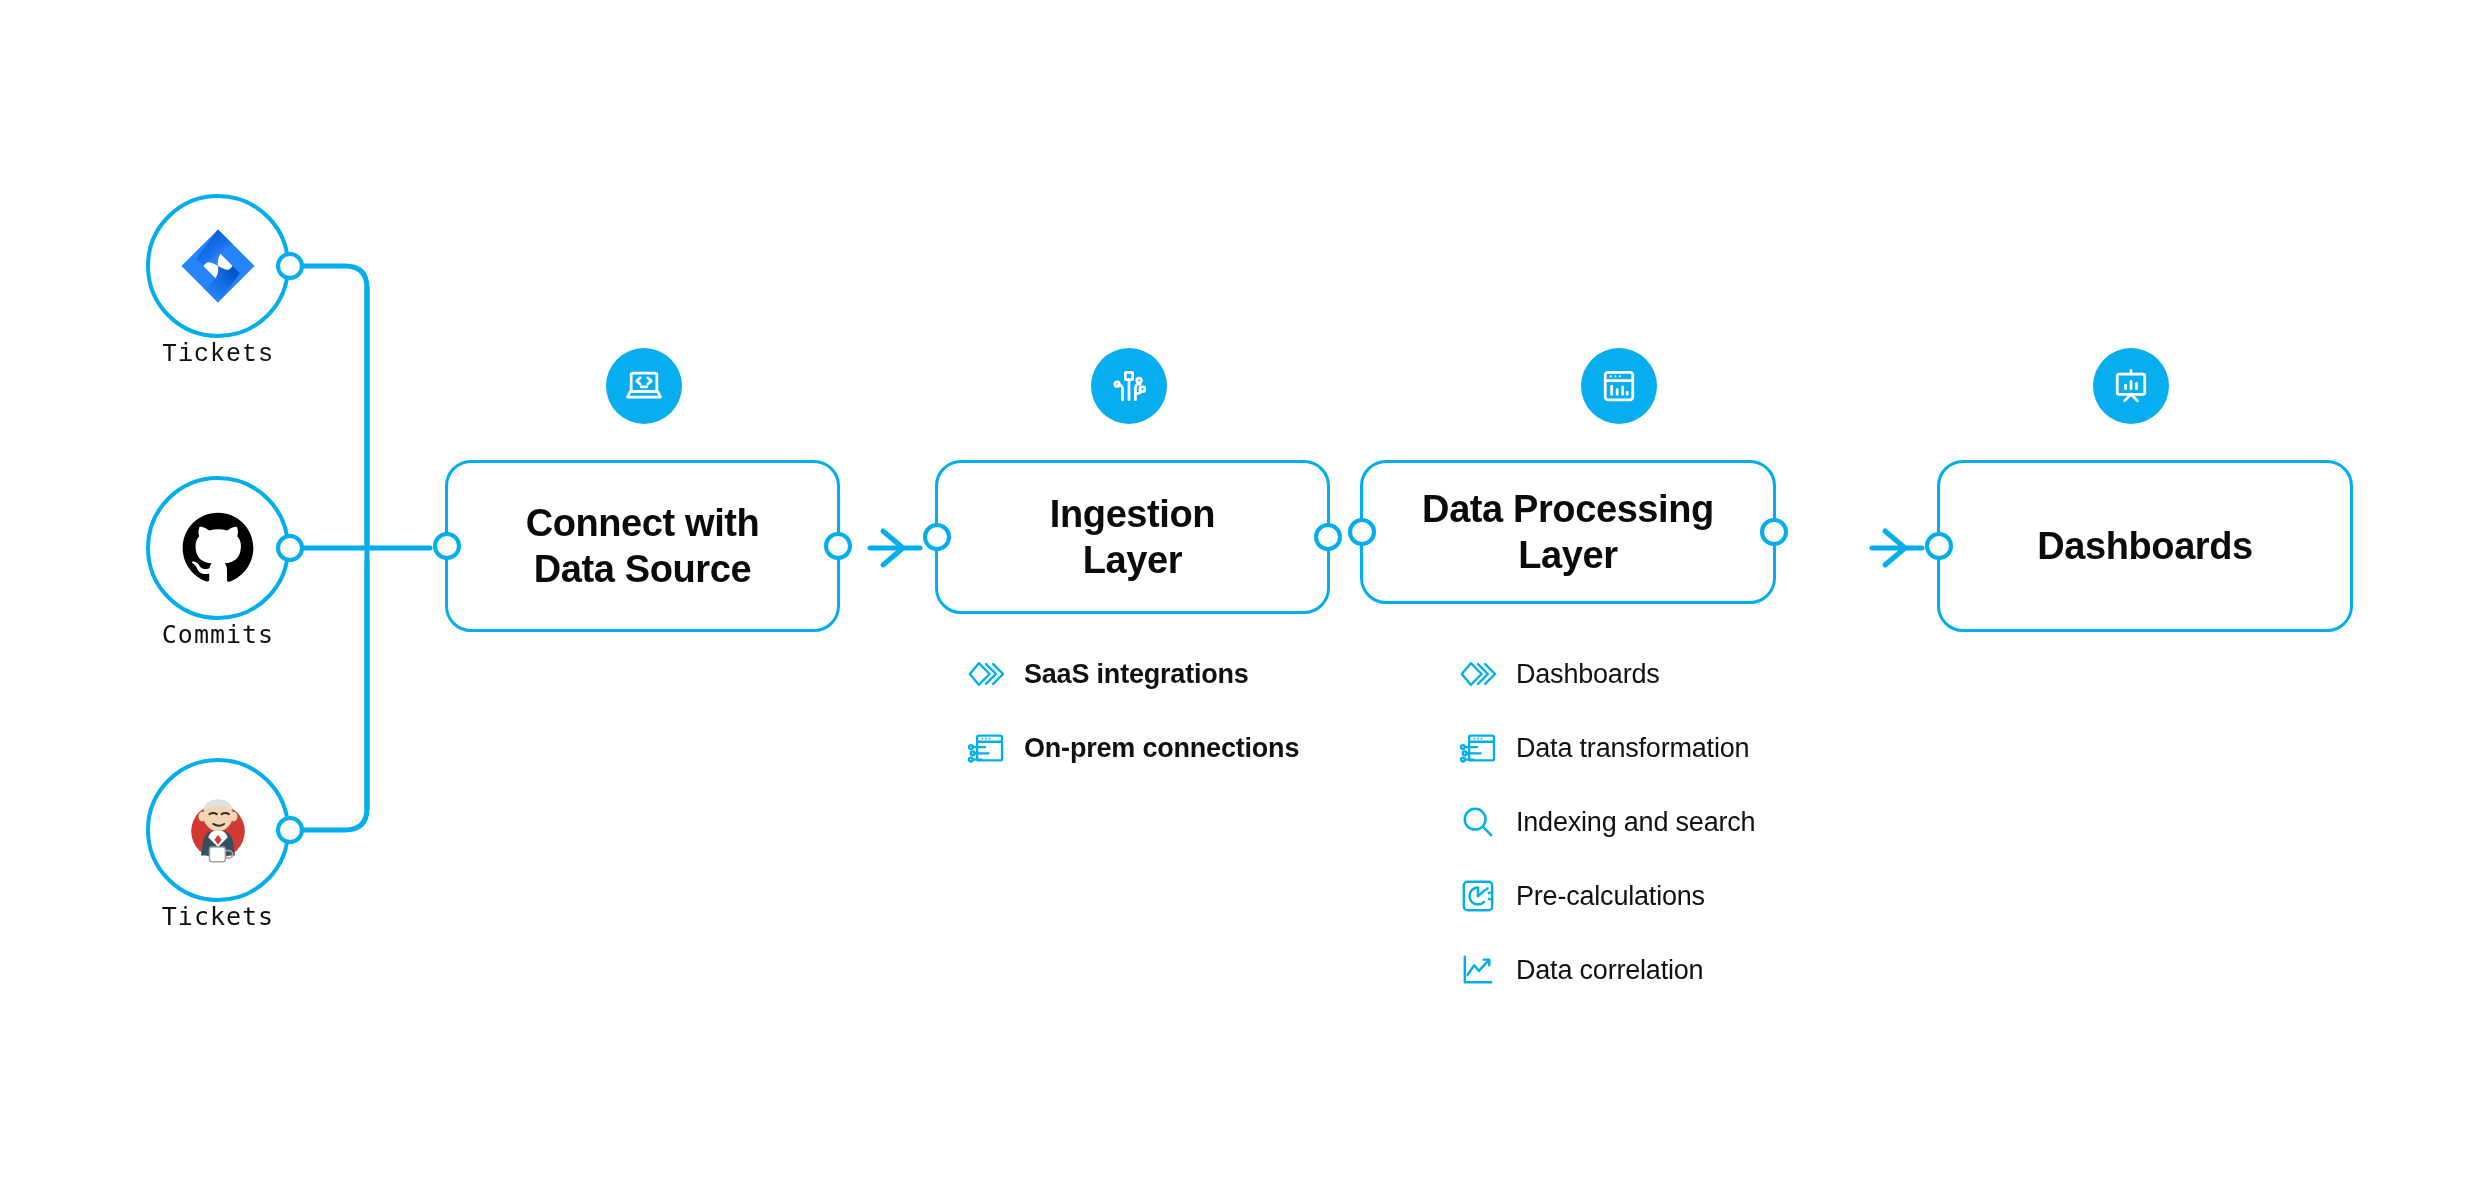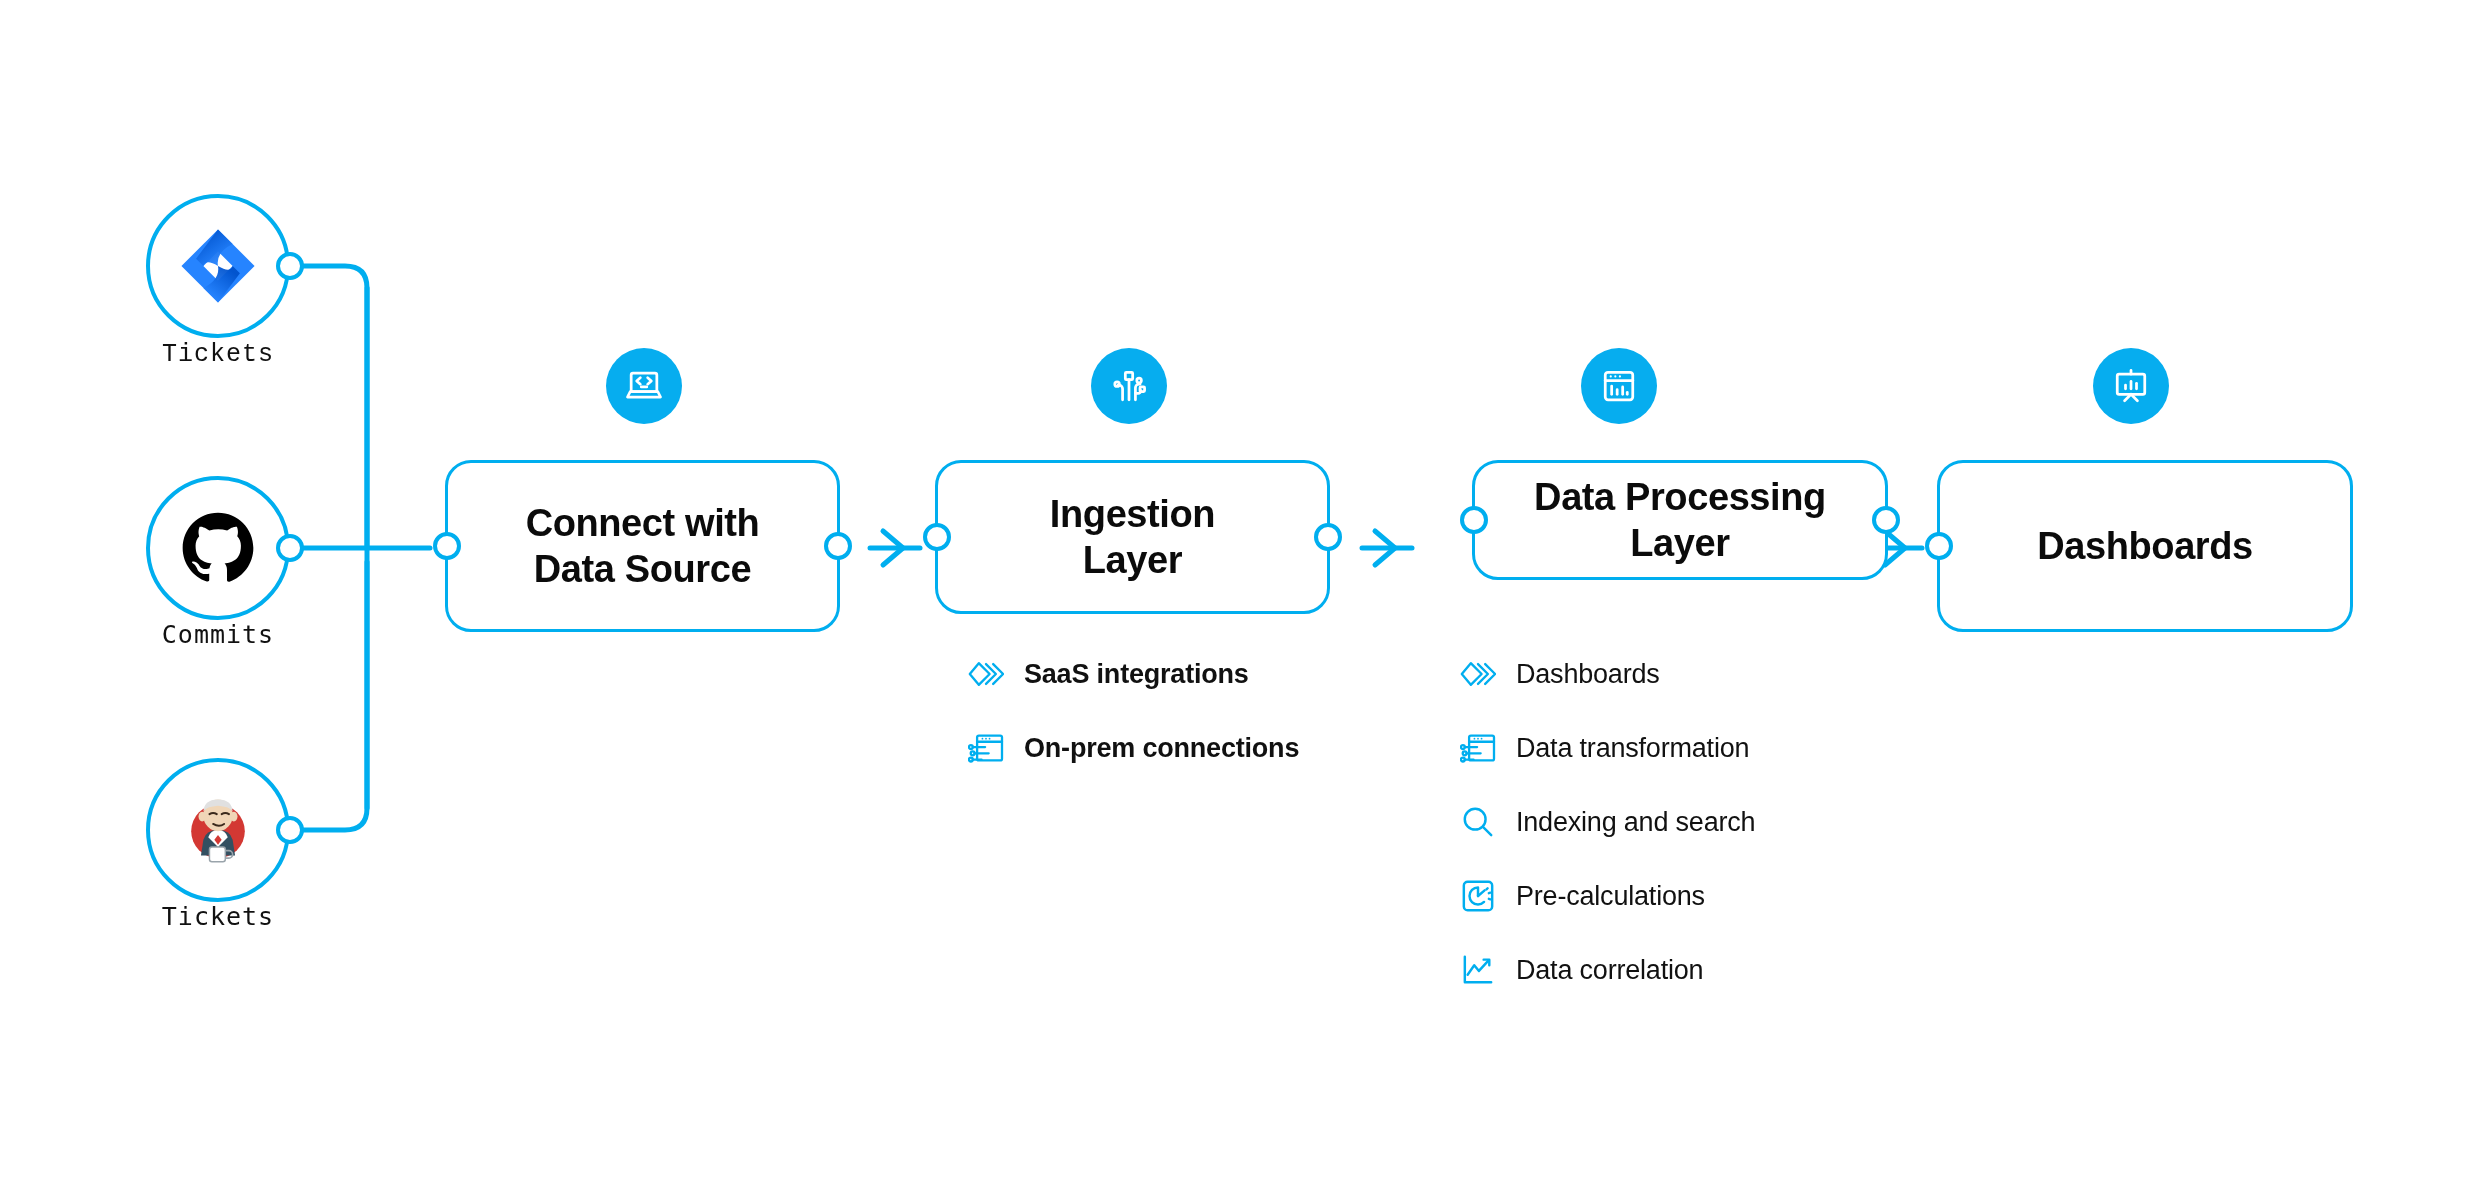--- a/index.html
+++ b/index.html
@@ -274,21 +274,21 @@
       <path d="M9 18 h30"></path>
       <circle cx="15" cy="13.5" r="1.2" fill="#ffffff" stroke="none"></circle>
       <circle cx="20" cy="13.5" r="1.2" fill="#ffffff" stroke="none"></circle>
       <circle cx="25" cy="13.5" r="1.2" fill="#ffffff" stroke="none"></circle>
       <path d="M16 24 v9"></path>
       <path d="M22 28 v5"></path>
       <path d="M28 25 v8"></path>
       <path d="M33 31 v2"></path>
     </svg>
   </div>
-  <div class="stagebox" style="left:1472px; top:460px; width:416px; height:120px;">
+  <div class="stagebox" style="left:1360px; top:460px; width:416px; height:144px;">
     <div class="title">
       <span>Data Processing</span><br>
       <span>Layer</span>
     </div>
     <div class="box-port left"></div>
     <div class="box-port right"></div>
   </div>
 
   <div class="featlist" style="left:1460px; top:650px;">
     <div class="feat">

